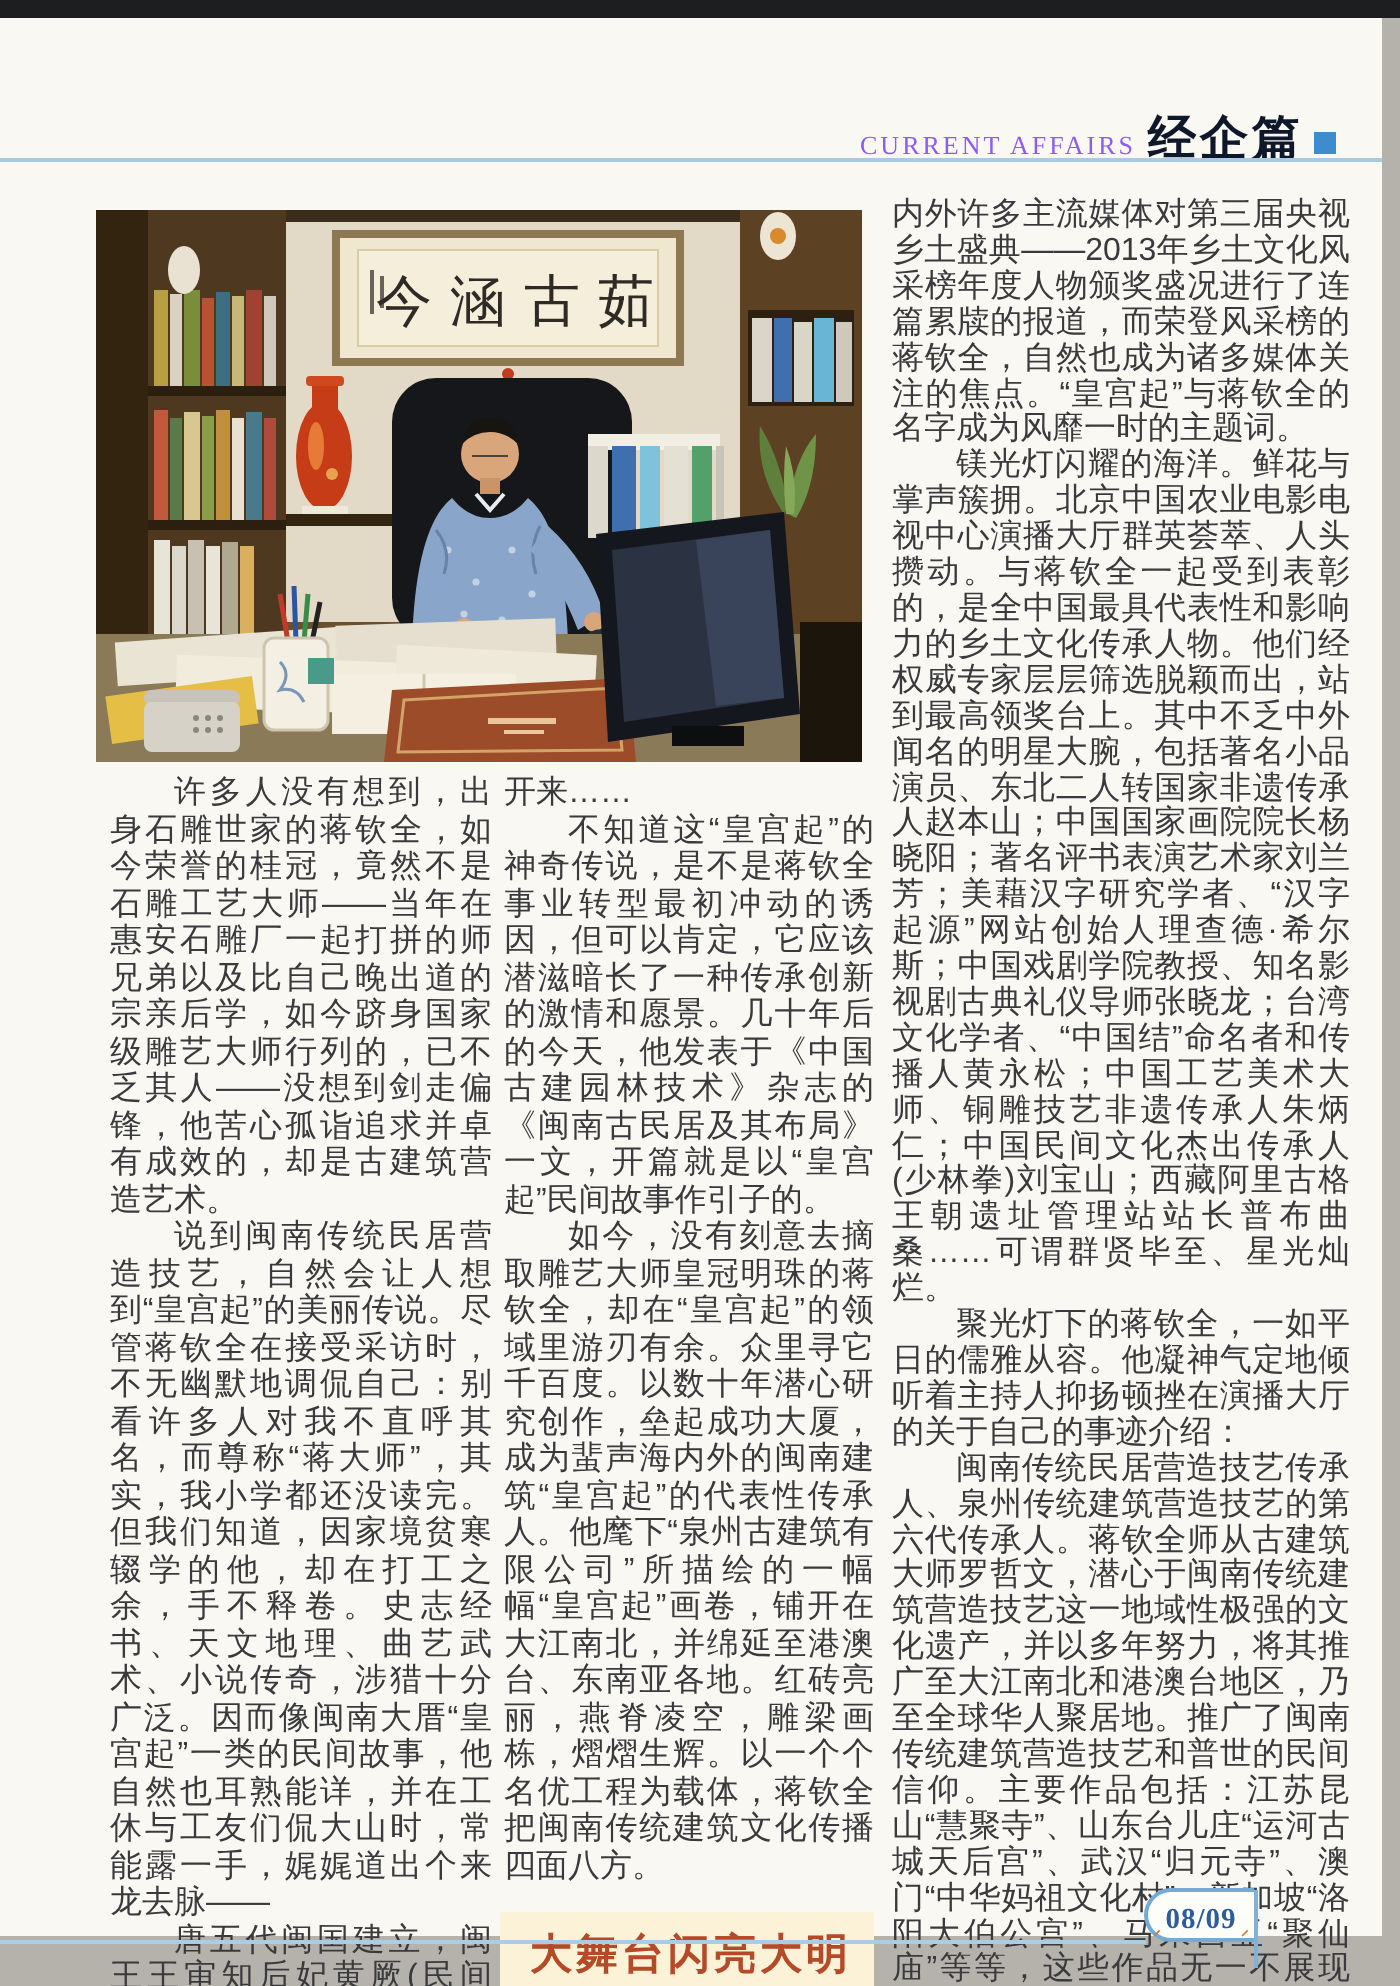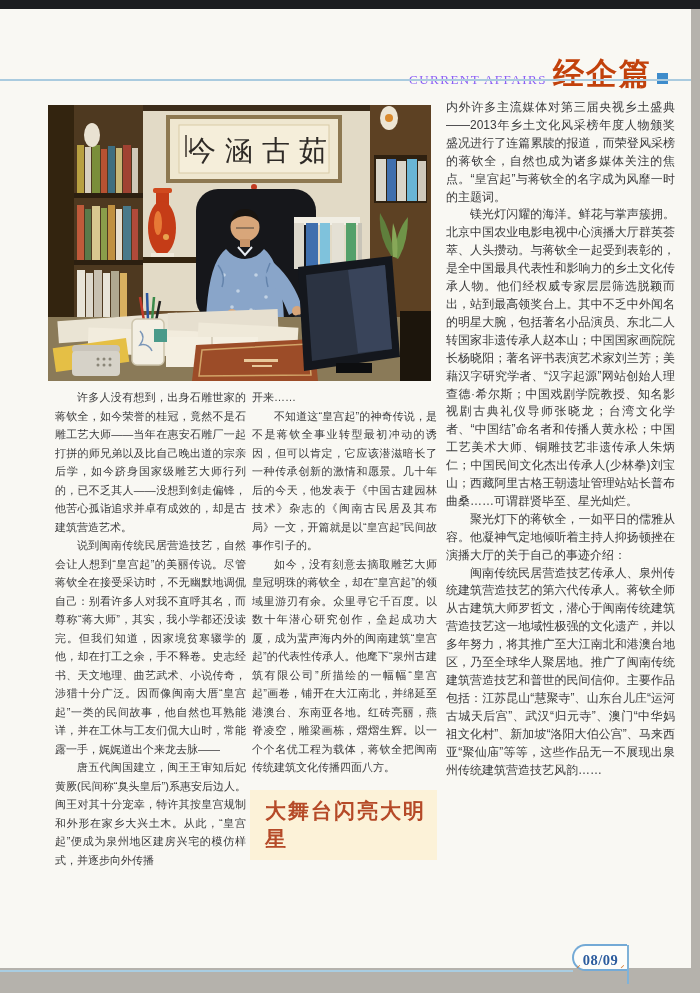--- a/index.html
+++ b/index.html
@@ -9,31 +9,31 @@
     font-family:"Liberation Sans",sans-serif;
   }
   .top-strip{position:absolute;left:0;top:0;width:700px;height:9px;background:#1c1e20;}
   .page{position:absolute;left:0;top:9px;width:691px;height:959px;background:#f9f8f3;}
   .hdr{position:absolute;top:44px;left:0;width:668px;text-align:right;white-space:nowrap;}
   .hdr .eyebrow{
     font-family:"Liberation Serif",serif;font-size:13px;color:#8b5cf6;
     letter-spacing:1.5px;vertical-align:baseline;
   }
   .hdr .section{
-    font-size:31px;color:#c2410c;font-weight:bold;margin-left:6px;letter-spacing:2px;
+    font-size:24px;color:#0f172a;font-weight:bold;margin-left:6px;letter-spacing:2px;
   }
   .hdr .blue-square{display:inline-block;width:11px;height:11px;background:#3e8ccb;margin-left:5px;}
   .rule{position:absolute;top:70px;left:0;width:691px;height:2px;background:#aacbdf;}
   .photo-wrap{position:absolute;left:48px;top:96px;width:383px;height:276px;background:#ec4899;}
   .col{position:absolute;color:#3a3a3c;}
   .col1{left:55px;top:379px;width:191px;}
   .col2{left:252px;top:379px;width:185px;}
   .col3{left:446px;top:90px;width:229px;}
-  .para{margin:0;font-size:11px;line-height:18.5px;text-align:justify;}
-  .col3 .para{font-size:12px;line-height:17.9px;}
+  .para{margin:0;font-size:16px;line-height:18.5px;text-align:justify;}
+  .col3 .para{font-size:16px;line-height:17.9px;}
   .ind{text-indent:2em;}
   .sect-head-bar{margin:13px 0 9px -2px;background:#fcf2d8;padding:7px 4px 7px 15px;}
   .sect-head{font-size:21px;font-weight:bold;color:#b54a28;letter-spacing:2px;}
   .pagenum-line-h{position:absolute;left:0;top:961px;width:573px;height:2px;background:#a9cde2;}
   .pagenum-line-v{position:absolute;left:627px;top:936px;width:2px;height:39px;background:#7fb2d8;}
   .pagenum-badge{
     position:absolute;left:572px;top:935px;width:55px;height:27px;background:#fdfdfa;
     border:2px solid #74aad6;border-right:none;border-radius:15px 0 0 15px;
     display:flex;align-items:flex-end;justify-content:center;box-sizing:border-box;
   }

